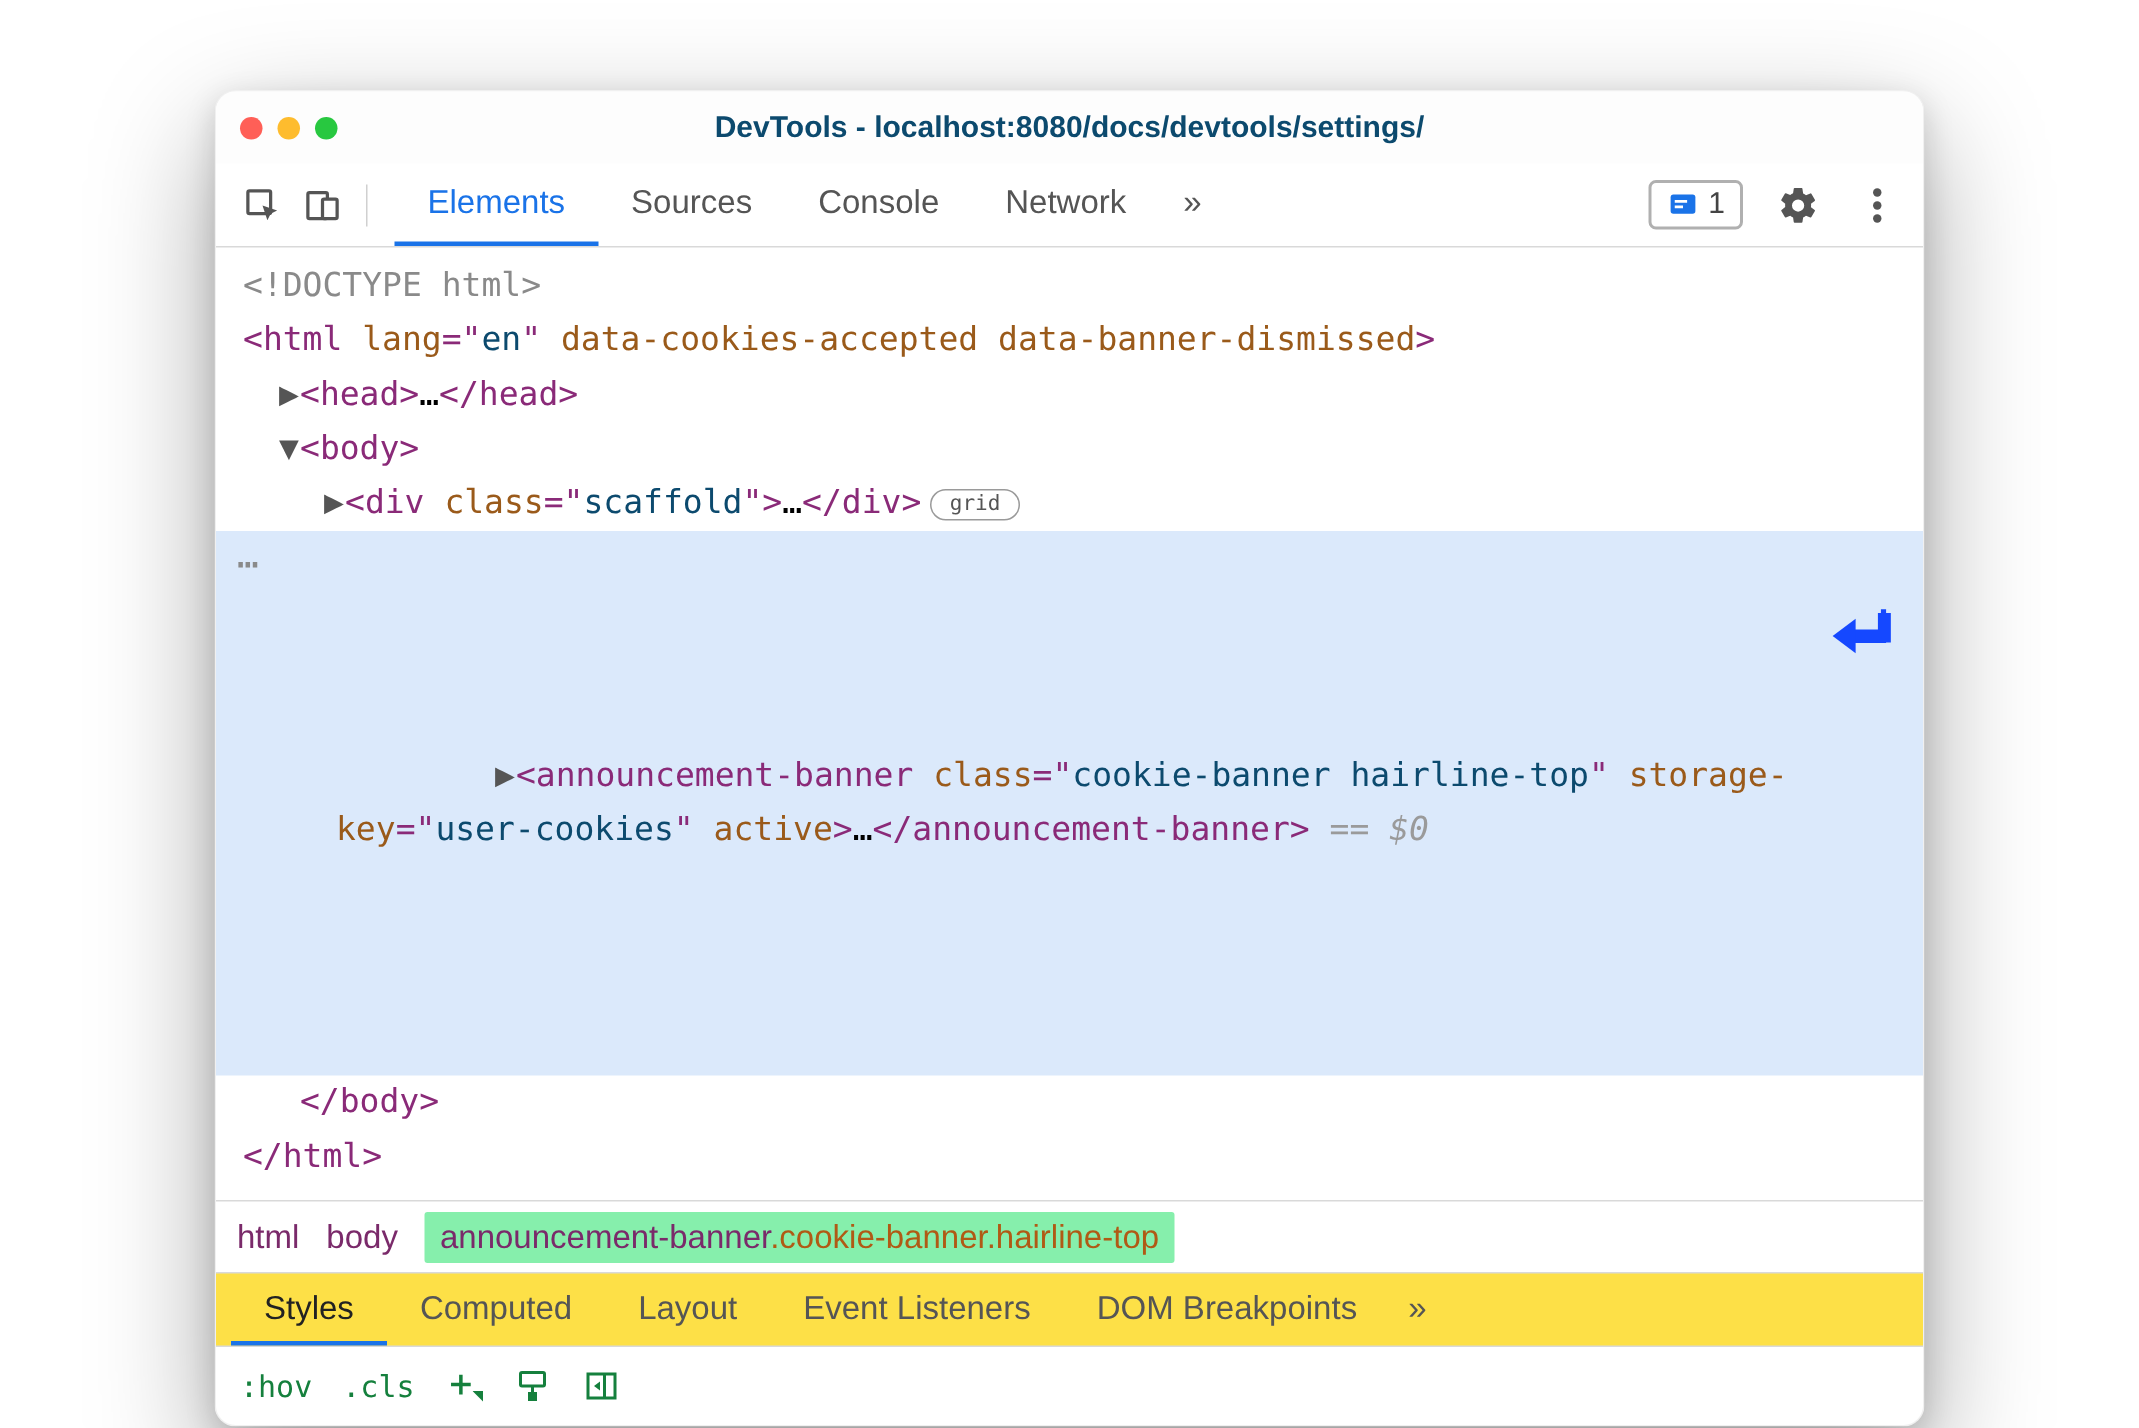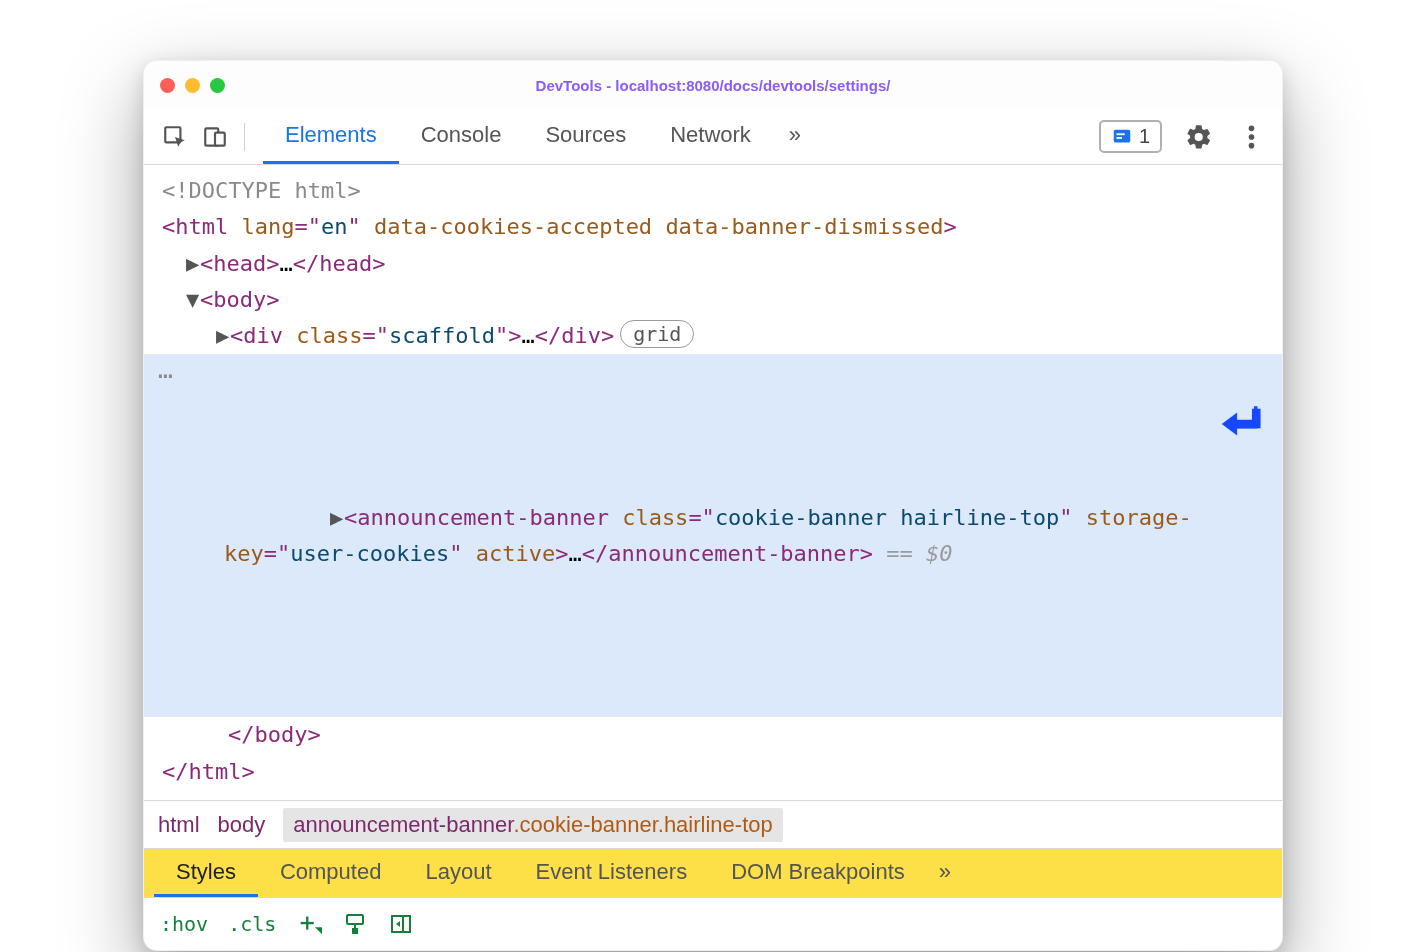--- a/index.html
+++ b/index.html
@@ -33,21 +33,21 @@
   .traffic { display: flex; gap: 10px; }
   .traffic span {
     width: 15px; height: 15px; border-radius: 50%;
     display: inline-block;
   }
   .tl-red { background: #ff5f57; }
   .tl-yellow { background: #febc2e; }
   .tl-green { background: #28c840; }
   .title {
     position: absolute; left: 0; right: 0; text-align: center;
-    font-weight: 700; font-size: 15px; color: #8b5cf6;
+    font-weight: 700; font-size: 20px; color: #0c4a6e;
     pointer-events: none;
   }
   
   .toolbar {
     height: 56px;
     display: flex;
     align-items: center;
     padding: 0 14px;
     border-bottom: 1px solid #d9d9d9;
     gap: 6px;
@@ -100,21 +100,21 @@
     left: 14px;
     font-size: 24px;
     color: #8a8a8a;
     line-height: 1;
   }
   .badge-grid {
     display: inline-block;
     border: 1.5px solid #9a9a9a;
     border-radius: 14px;
     padding: 1px 12px;
-    font-size: 20px;
+    font-size: 14px;
     color: #555;
     margin-left: 6px;
     vertical-align: 2px;
     line-height: 1.2;
   }
   .enter-arrow {
     position: absolute;
     right: 20px;
     color: #1548ff;
   }
@@ -122,21 +122,21 @@
   .crumbs {
     display: flex; align-items: center;
     font-size: 22px;
     border-top: 1px solid #d9d9d9;
     height: 48px;
     padding: 0 14px;
     gap: 18px;
     font-family: -apple-system, sans-serif;
   }
   .crumb { color: #7a2a6a; cursor: pointer; }
-  .crumb.sel { background: #e5e5e5; color: #7a2a6a; padding: 4px 10px; border-radius: 2px; }
+  .crumb.sel { background: #86efac; color: #7a2a6a; padding: 4px 10px; border-radius: 2px; }
   .crumb .cls { color: #b05a15; }
   
   .panetabs {
     display: flex; align-items: center;
     height: 50px;
     border-top: 1px solid #d9d9d9;
     border-bottom: 1px solid #d9d9d9;
     background: #fde047;
     padding: 0 10px;
     gap: 0;
@@ -196,22 +196,22 @@
     </div>
     <div class="tb-icon">
       <svg width="26" height="26" viewBox="0 0 24 24" fill="none" stroke="currentColor" stroke-width="2">
         <rect x="3" y="4" width="12" height="16" rx="1"></rect>
         <rect x="12" y="8" width="9" height="12" rx="1" fill="#fff"></rect>
       </svg>
     </div>
     <div class="tb-divider"></div>
     <div class="tabs">
       <div class="tab active">Elements</div>
+      <div class="tab">Sources</div>
       <div class="tab">Console</div>
-      <div class="tab">Sources</div>
       <div class="tab">Network</div>
     </div>
     <div class="tab" style="padding:0 10px">»</div>
     <div class="tb-spacer"></div>
     <div class="issues-badge">
       <svg width="22" height="22" viewBox="0 0 24 24" fill="currentColor">
           <rect x="3" y="4" width="18" height="14" rx="2"></rect>
           <rect x="6" y="8" width="9" height="2" fill="#fff"></rect>
           <rect x="6" y="12" width="6" height="2" fill="#fff"></rect>
         </svg>
@@ -251,21 +251,21 @@
       </div>
       <span class="enter-arrow" style="top:10px">
         <svg width="46" height="46" viewBox="0 0 48 48" fill="currentColor">
           <path d="M44 6 V24 H16 L24 16 L12 28 L24 40 L16 32 H48 V6 Z" transform="scale(0.9)"></path>
           <path d="M42 8 V24 H14" stroke="currentColor" stroke-width="9" fill="none" stroke-linecap="butt"></path>
           <path d="M6 24 L22 12 L22 36 Z"></path>
         </svg>
       </span>
     </div>
 
-    <div class="row" style="padding-left:84px"><span class="t-tag">&lt;/<span>body</span>&gt;</span></div>
+    <div class="row" style="padding-left:56px"><span class="t-tag">&lt;/<span>body</span>&gt;</span></div>
     <div class="row"><span class="t-tag">&lt;/<span>html</span>&gt;</span></div>
   </div>
 
   <div class="crumbs">
     <span class="crumb">html</span>
     <span class="crumb">body</span>
     <span class="crumb sel"><span>announcement-banner</span><span class="cls">.cookie-banner.hairline-top</span></span>
   </div>
 
   <div class="panetabs">

